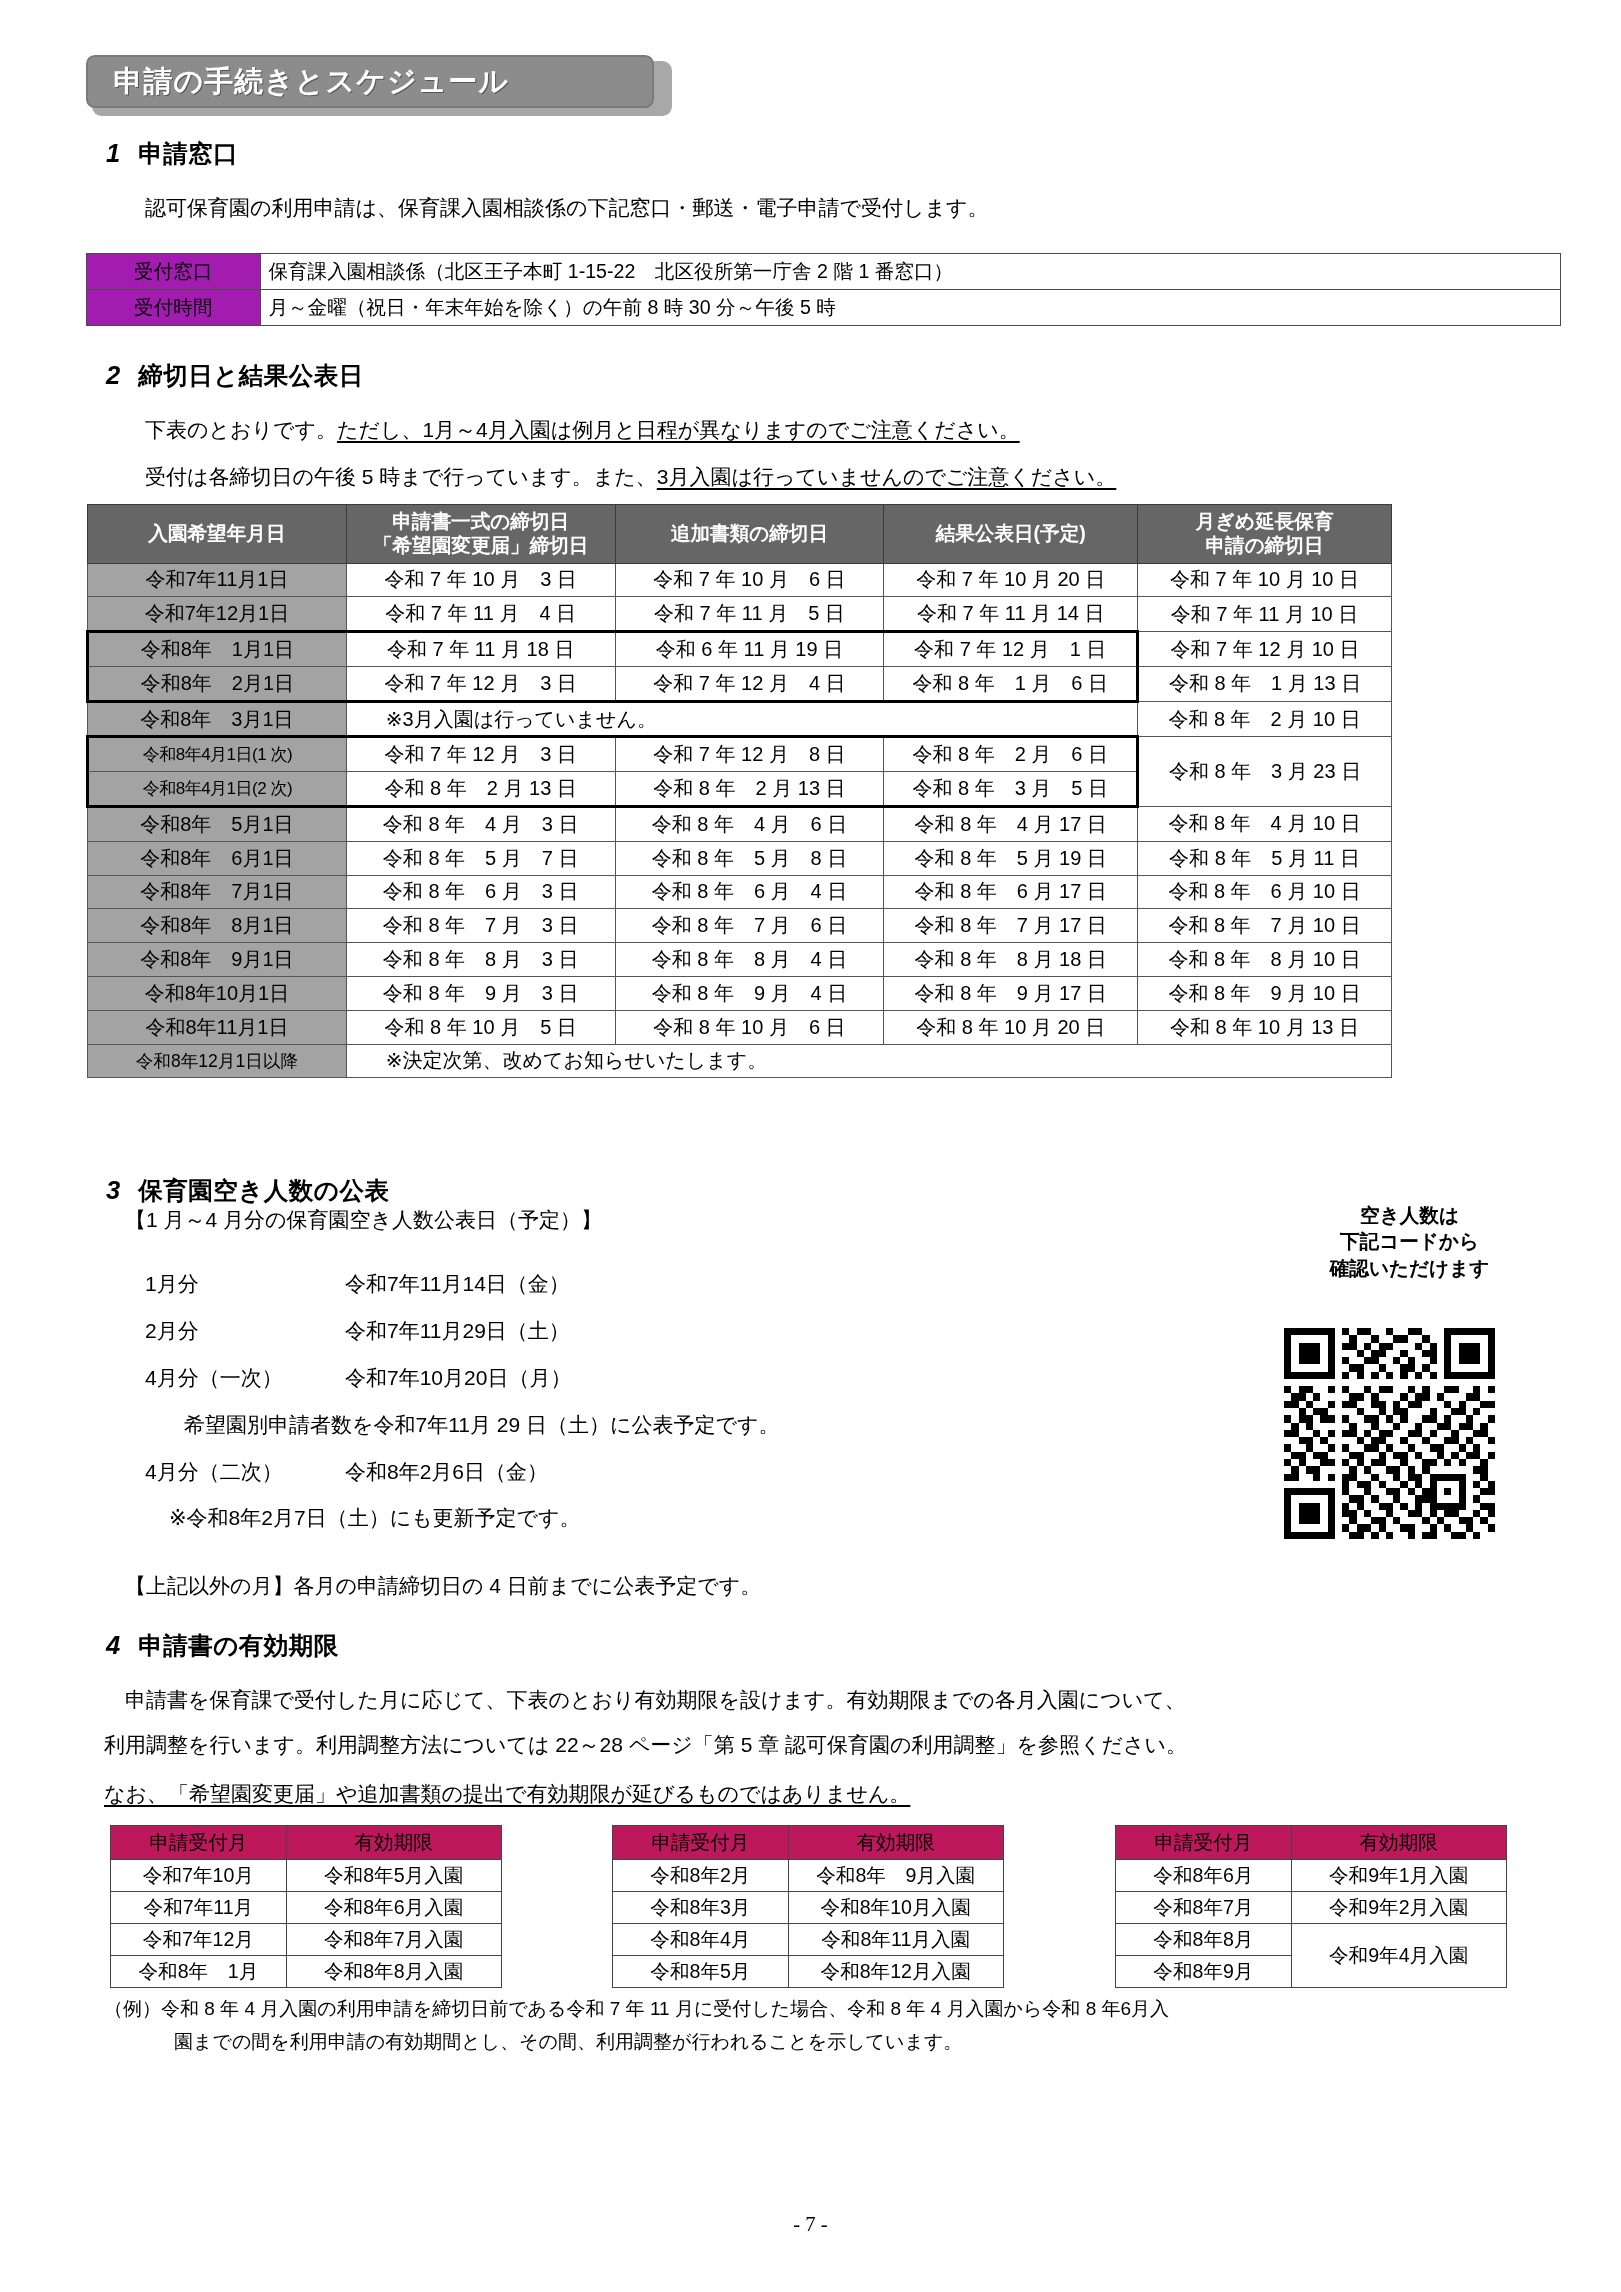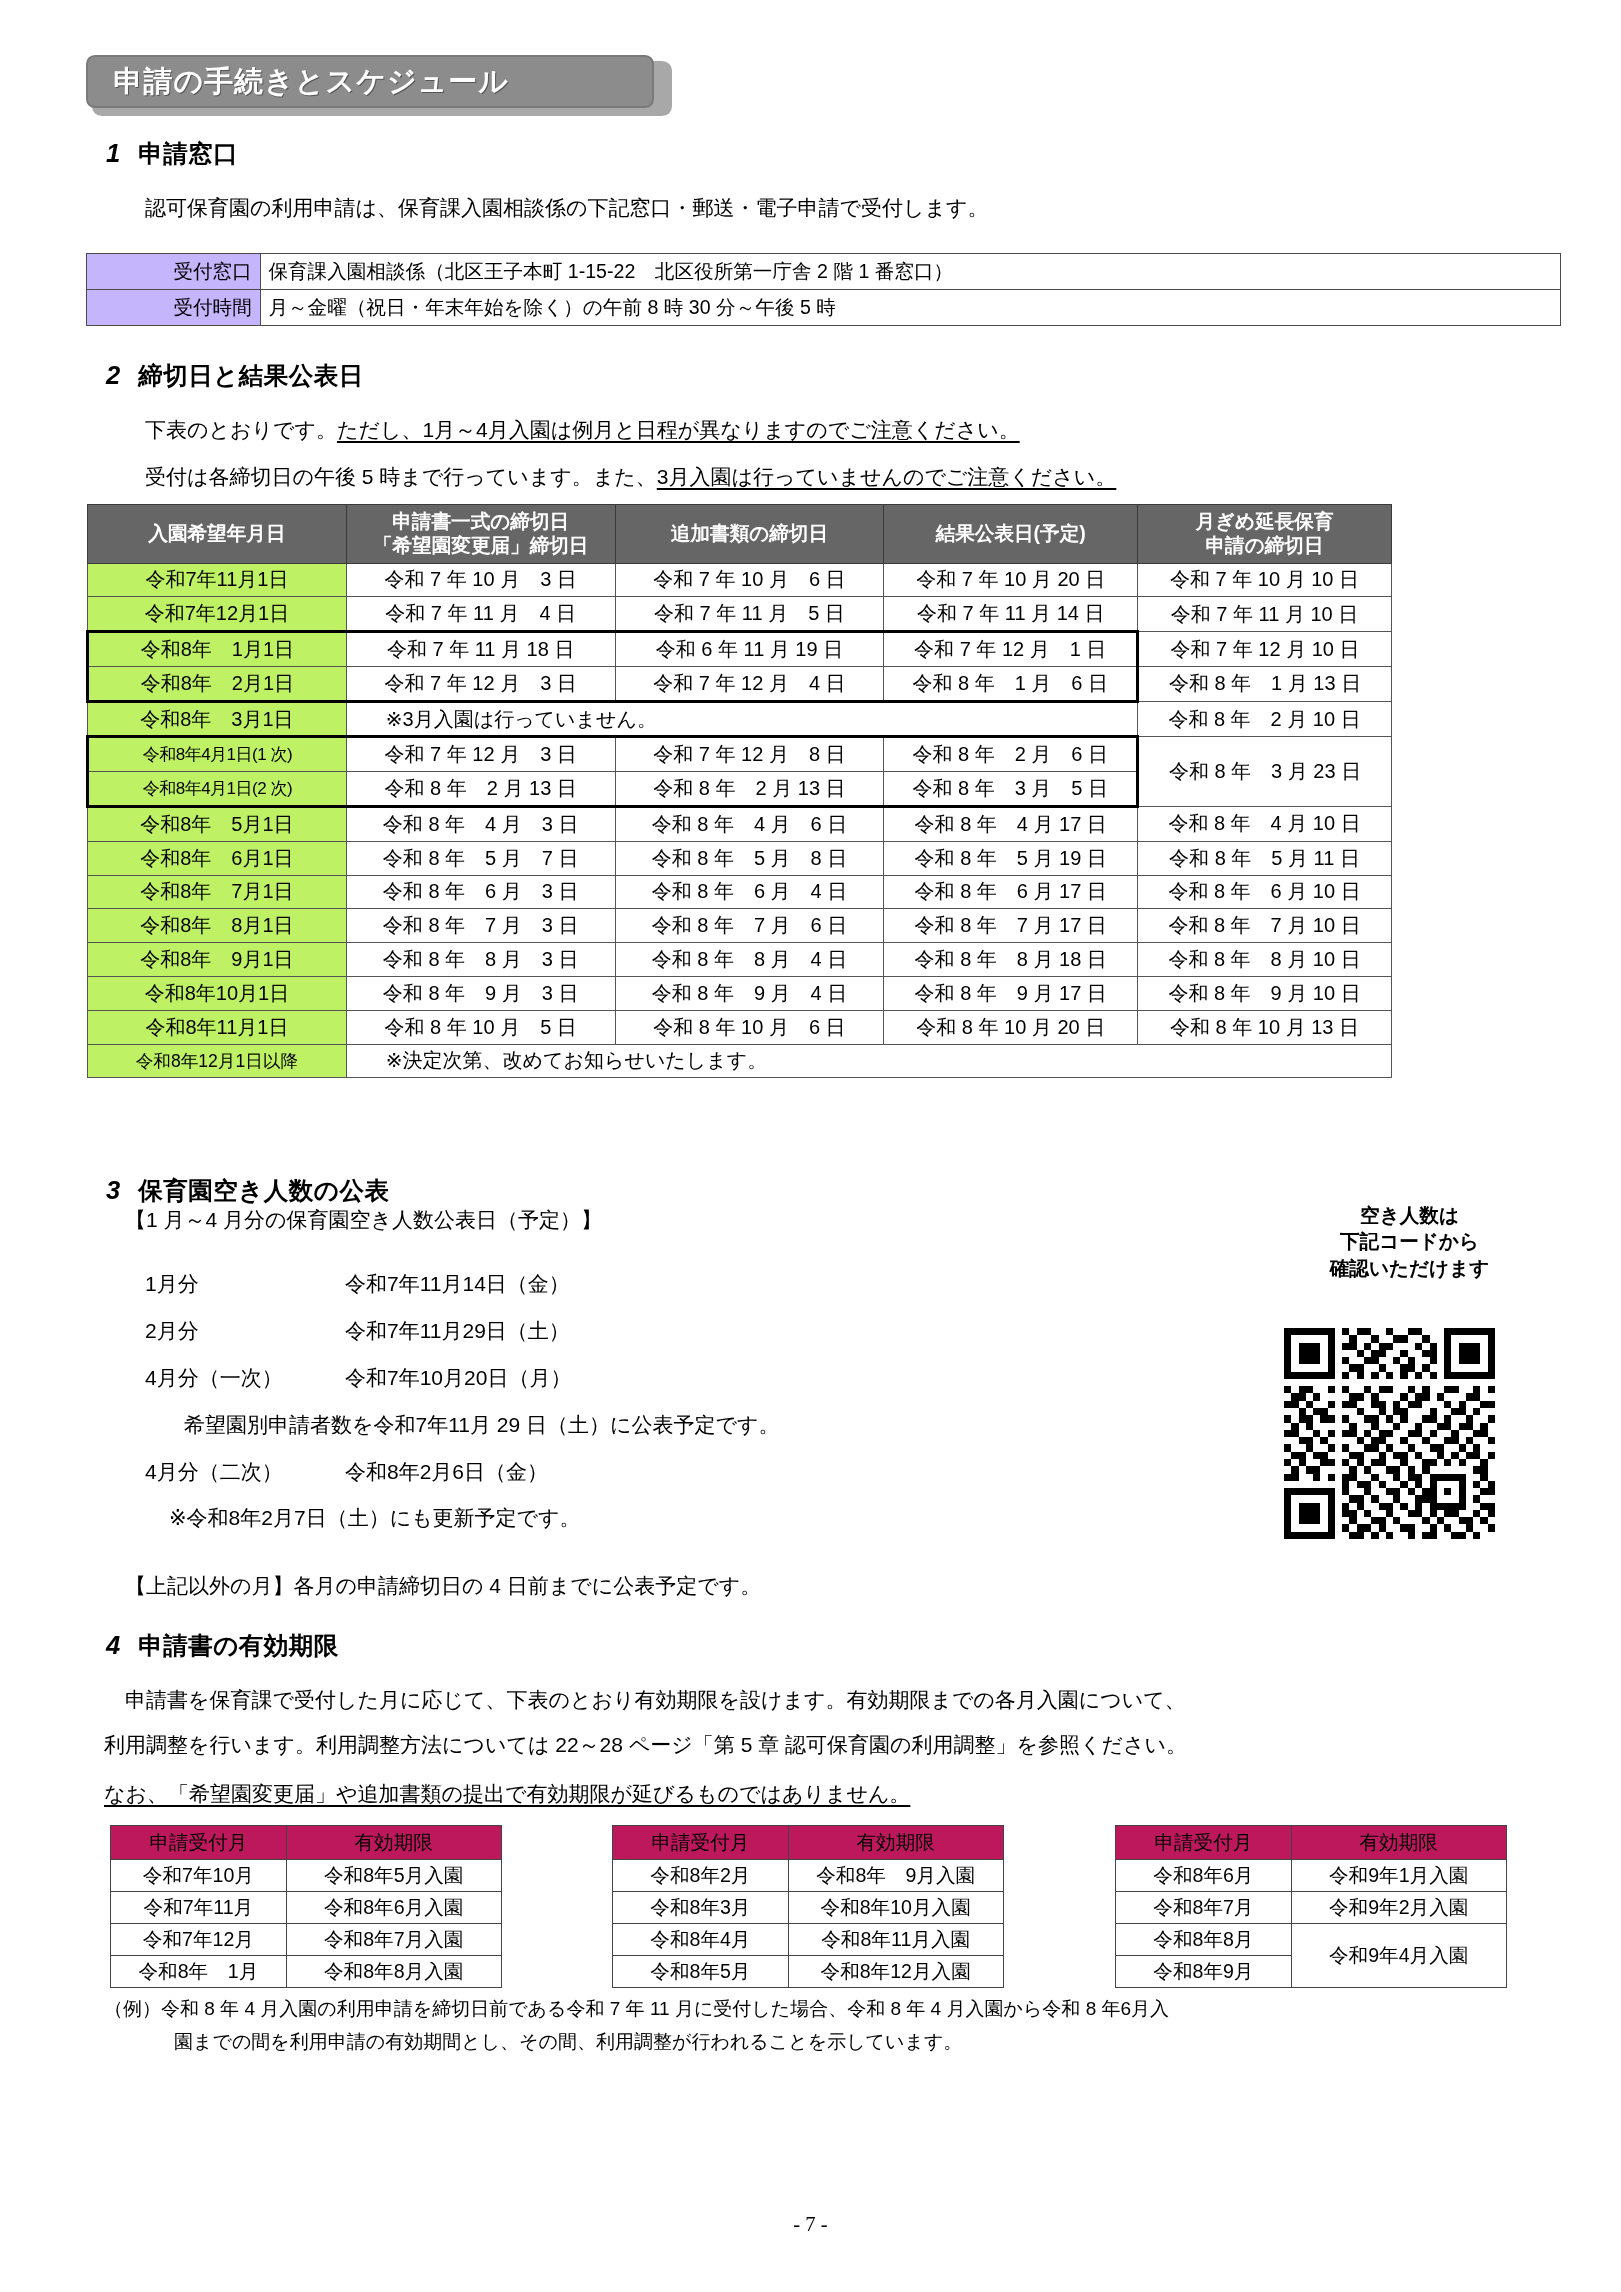--- a/index.html
+++ b/index.html
@@ -94,22 +94,22 @@
     font-size: 19.6px;
   }
   table.tbl td, table.tbl th {
     border: 1.4px solid #4a4a4a;
     padding: 3.9px 7.8px;
     vertical-align: middle;
     font-weight: normal;
   }
   .win-tbl { left: 86px; top: 253px; }
   .win-tbl td.lbl {
-    background: #c4b5fd;
-    text-align: right;
+    background: #a21caf;
+    text-align: center;
     width: 157px;
     font-size: 19.6px;
   }
   .win-tbl td.val {
     text-align: left;
     width: 1284px;
     font-size: 19.6px;
   }
 
   
@@ -134,21 +134,21 @@
   .sched td {
     border: 1.4px solid #555555;
     text-align: center;
     padding: 2.9px 5.9px;
     font-size: 20px;
     height: 26.5px;
     background: #ffffff;
     white-space: nowrap;
   }
   .sched td.c1 {
-    background: #bef264;
+    background: #a3a3a3;
   }
   .sched td.note {
     text-align: left;
     padding-left: 39px;
   }
   .sched td.small {
     font-size: 17.6px;
   }
   .sched td.tiny {
     font-size: 17px;

